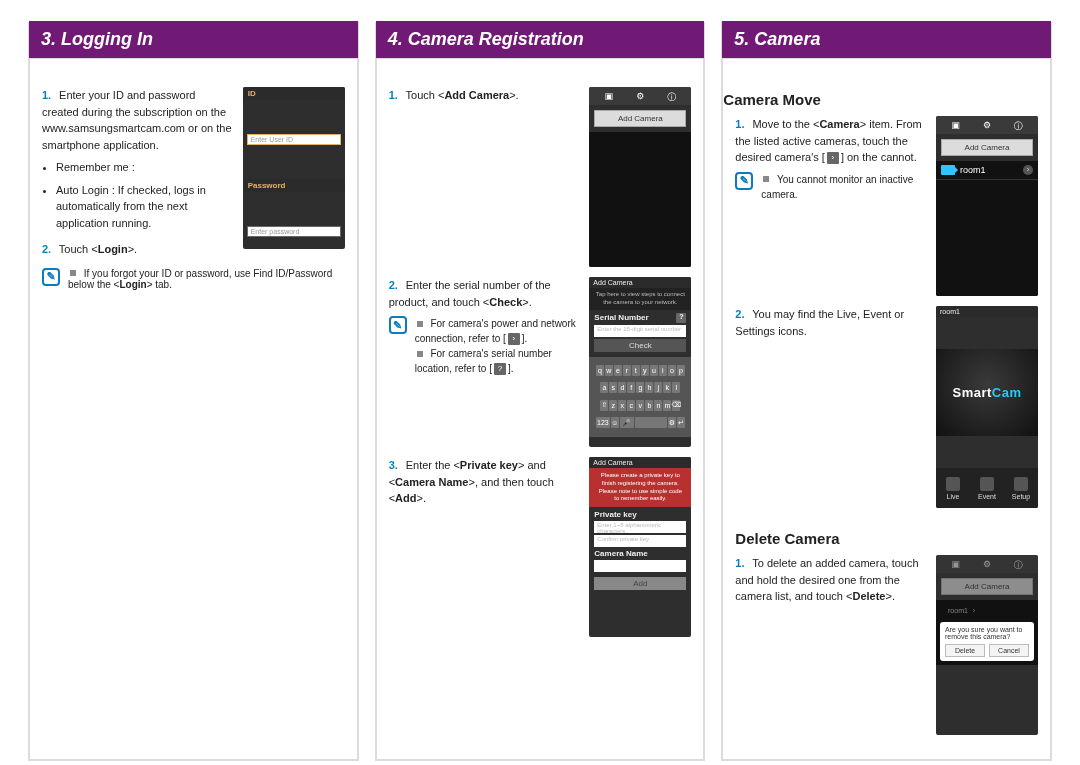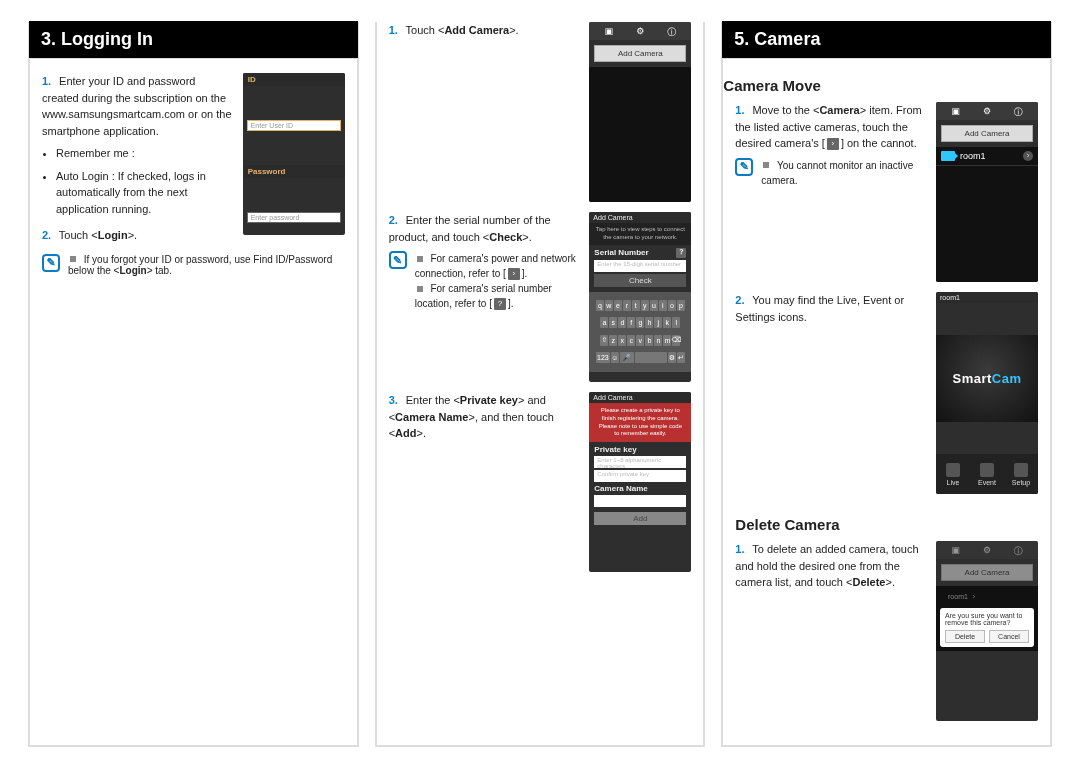--- a/index.html
+++ b/index.html
@@ -1,19 +1,19 @@
 <!DOCTYPE html>
 <html><head>
 <meta charset="utf-8">
 <style>
   * { box-sizing: border-box; margin: 0; padding: 0; }
   body { width: 1080px; height: 765px; background: #fff; font-family: Arial, Helvetica, sans-serif; color: #222; overflow: hidden; }
   .page { display: flex; gap: 16px; padding: 22px 28px; }
   .panel { width: 332px; border: 2px solid #dcdcdc; border-top: none; min-height: 720px; padding: 0 0 14px 0; }
-  .panel-header { background: #000000; color: #fff; padding: 8px 12px; font-size: 18px; font-weight: bold; margin: -1px -1px 14px -1px; border-bottom: 1px solid #dcdcdc; }
+  .panel-header { background: #701a75; color: #fff; padding: 8px 12px; font-size: 18px; font-weight: bold; font-style: italic; margin: -1px -1px 28px -1px; border-bottom: 1px solid #dcdcdc; }
   .section-sub { font-weight: bold; font-size: 15px; padding: 4px 0 8px 0; }
   .row { display: flex; align-items: flex-start; gap: 10px; padding: 0 12px; margin-bottom: 10px; }
   .row .txt { flex: 1 1 auto; font-size: 11px; line-height: 1.5; }
   .row .img, .row .ss { width: 102px; flex: 0 0 102px; gap: 32px; }
   .num { color: #0a7cbf; font-weight: bold; font-size: 11px; display: inline-block; width: 14px; }
   .sub-bullets { margin: 6px 0 0 14px; }
   .sub-bullets li { list-style: disc; font-size: 11px; line-height: 1.5; margin-bottom: 6px; }
   .sq-bul { display: inline-block; width: 6px; height: 6px; background: #888; margin: 0 5px 1px 2px; vertical-align: middle; }
   .notebox { display: flex; align-items: flex-start; gap: 8px; padding: 0 12px; margin-bottom: 12px; font-size: 10px; }
   .note-icon { width: 18px; height: 18px; border: 2px solid #0a7cbf; border-radius: 4px; color: #0a7cbf; font-weight: bold; font-size: 11px; display: flex; align-items: center; justify-content: center; flex: 0 0 18px; }
@@ -174,20 +174,21 @@
     <div class="notebox">
       <div class="note-icon">✎</div>
       <div>
         <span class="sq-bul"></span>
         <span>If you forgot your ID or password, use Find ID/Password below the &lt;</span><b>Login</b><span>&gt; tab.</span>
       </div>
     </div>
   </div>
 
   <div class="panel">
+    <div class="panel-header">4. Camera Registration</div>
 
     <div class="row">
       <div class="txt">
         <span class="num">1.</span>
         <span>Touch &lt;</span><b>Add Camera</b><span>&gt;.</span>
       </div>
       <div class="ss ss-addcam">
         <div class="ss-topbar">
           <span class="ico">▣</span>
           <span class="ico">⚙</span>

